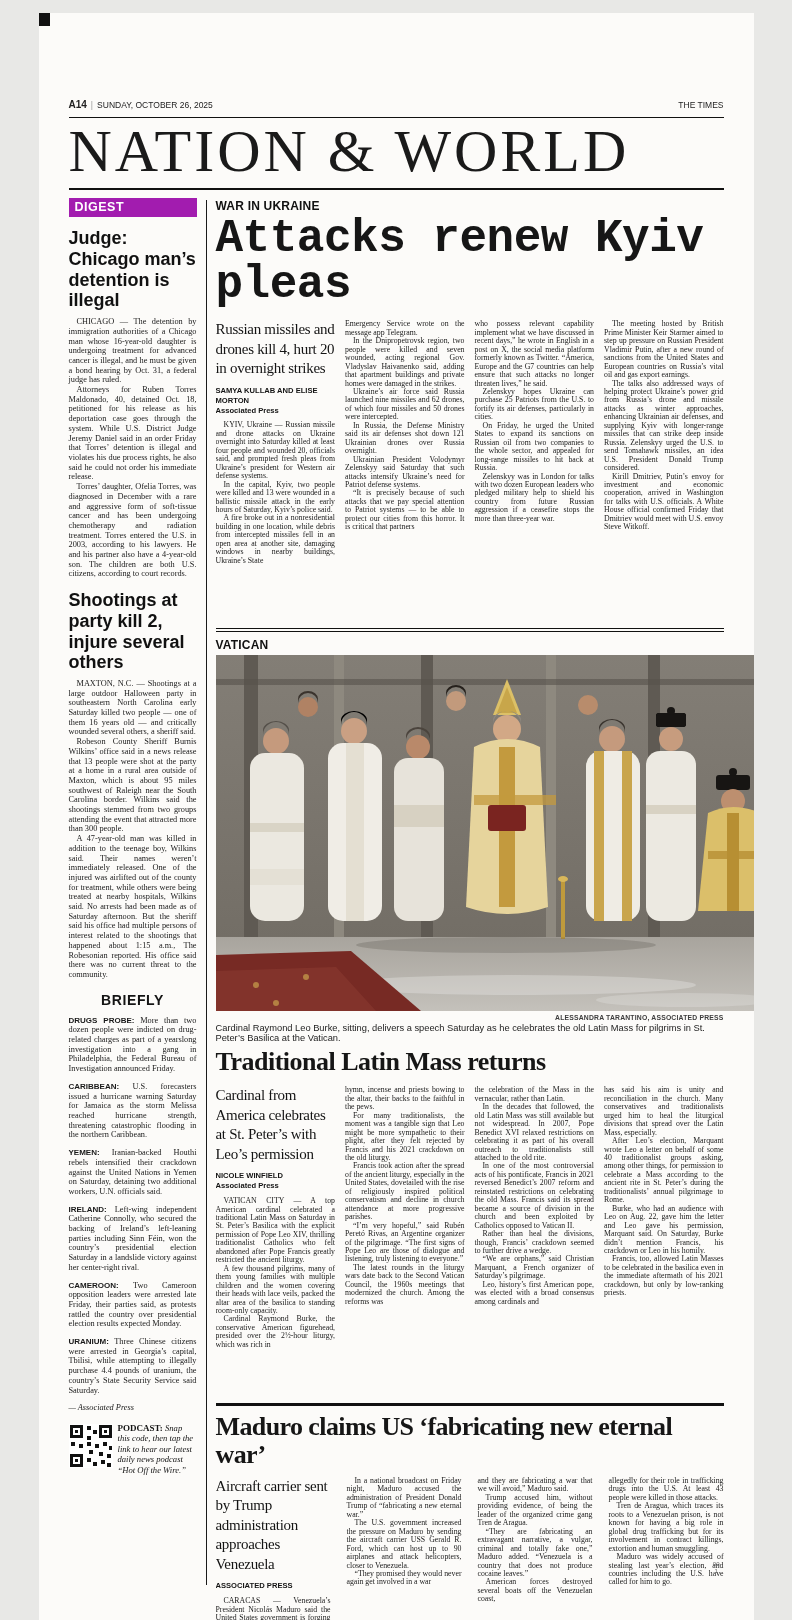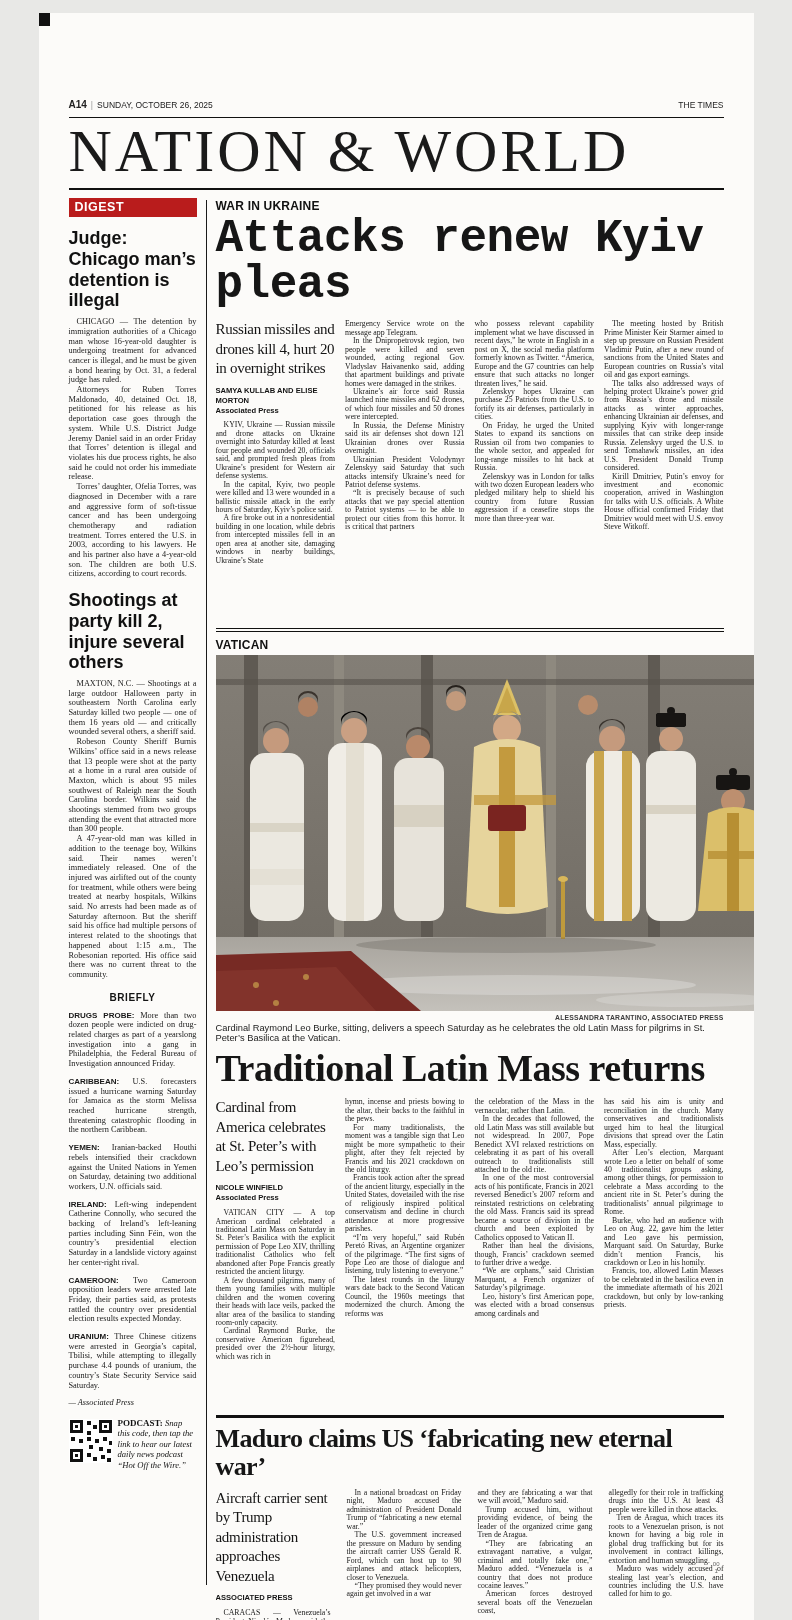--- a/index.html
+++ b/index.html
@@ -23,43 +23,43 @@
     letter-spacing:3px; color:#1a1a1a; line-height:1.04; padding:2px 0 6px 0;
   }
   .rule2{ border-top:2px solid #111; }
 
   
   .content{ display:flex; padding:8px 30px 0 30px; }
   .vdivider{ width:1px; background:#1a1a1a; margin:2px 9px 0 9px; height:1385px; }
 
   
   .digest{ width:128px; flex:none; }
-  .digest-bar{ background:#b91c1c; color:#fff; font-family:"Liberation Sans", sans-serif;
+  .digest-bar{ background:#a21caf; color:#fff; font-family:"Liberation Sans", sans-serif;
     font-weight:bold; font-size:12.5px; padding:2px 6px 3px 6px; letter-spacing:0.5px; }
   .digest h3{ font-family:"Liberation Sans", sans-serif; font-size:18px; line-height:1.15;
     margin:11px 0 6px 0; color:#111; }
   .digest p{ font-size:8.3px; line-height:9.7px; text-align:justify; text-indent:8px;
     hyphens:auto; color:#191919; }
   .briefly{ text-align:center; font-family:"Liberation Sans", sans-serif; font-weight:bold;
-    font-size:10px; letter-spacing:0.6px; margin:12px 0 8px 0; }
+    font-size:14px; letter-spacing:0.6px; margin:12px 0 8px 0; }
   .brief{ margin-bottom:8px; text-indent:0 !important; }
   .brief b{ font-family:"Liberation Sans", sans-serif; font-size:8px; }
   .attribution{ text-align:right; font-style:italic; font-size:8px; margin-top:2px; text-indent:0 !important;}
   .podcast{ margin-top:10px; font-size:8.6px; line-height:10.5px; }
   .podcast .qr{ float:left; margin:1px 5px 1px 0; }
   .podcast b{ font-family:Liberation Serif, serif; font-size:9px; font-style:normal; }
   .podcast .ptxt{ font-style:italic; }
 
   
   .mainarea{ flex:1; min-width:0; }
   .kicker{ font-family:"Liberation Sans", sans-serif; font-weight:bold; font-size:12px;
     letter-spacing:0.2px; color:#111; margin:1px 0 3px 0; }
   .headline-xl{ font-family:Liberation Mono, monospace; font-weight:bold; font-size:46px;
     line-height:1.0; letter-spacing:-0.5px; margin:0 0 12px 0; color:#161616; }
-  .headline-lg{ font-family:"Liberation Serif", serif; font-weight:bold; font-size:38px;
+  .headline-lg{ font-family:"Liberation Serif", serif; font-weight:bold; font-size:26px;
     line-height:1.0; letter-spacing:-0.5px; margin:3px 0 11px 0; color:#161616; }
   .headline-md{ font-family:"Liberation Serif", serif; font-weight:bold; font-size:26px;
     line-height:1.05; letter-spacing:-0.6px; margin:0 0 9px 0; color:#161616; }
 
   .cols{ display:flex; gap:10px; overflow:hidden; }
   .col{ flex:1; min-width:0; }
   .cols.h-ukr{ height:300px; }
   .cols.h-lat{ height:308px; }
   .cols.h-mad{ height:192px;gap:16px; }
   .col p{ font-size:7.8px; line-height:8.45px; text-align:justify; text-indent:8px;

